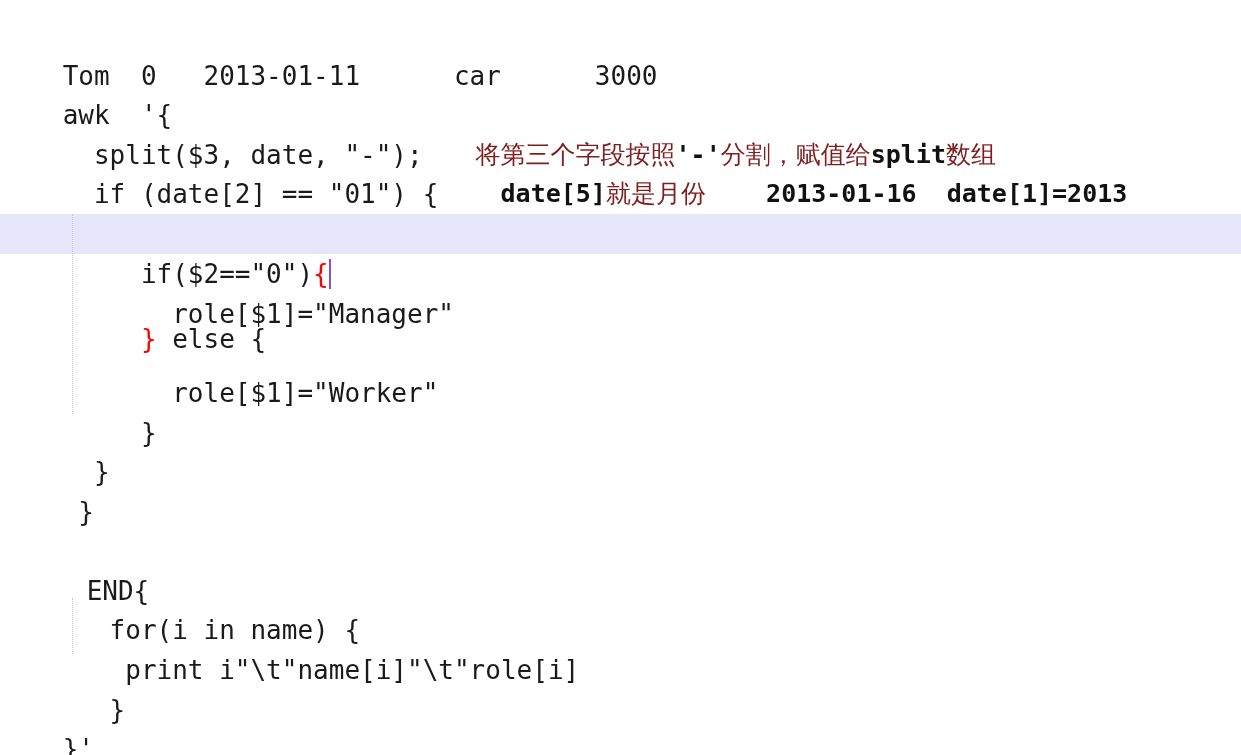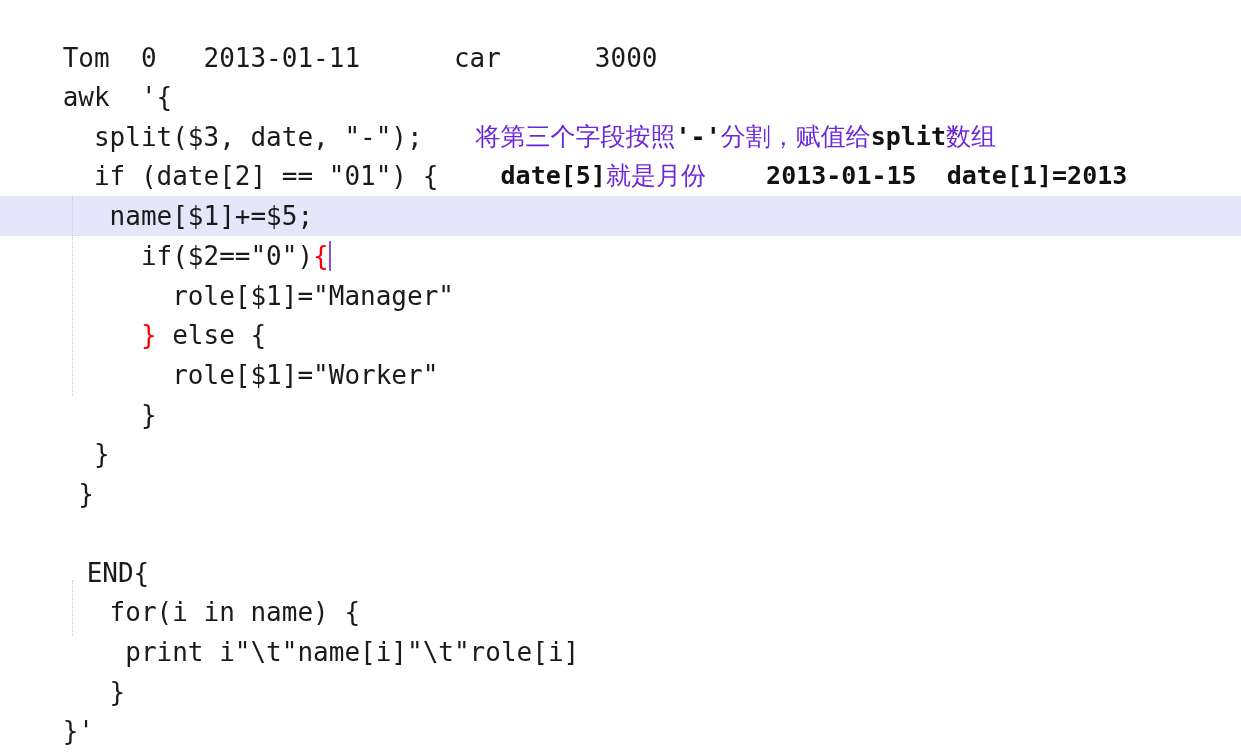--- a/index.html
+++ b/index.html
@@ -12,20 +12,21 @@
     height: 755px;
     overflow: hidden;
     font-family: "DejaVu Sans Mono", "Liberation Mono", monospace;
   }
 
   #editor {
     position: relative;
     width: 1241px;
     height: 561px;
     background: #ffffff;
+    margin-top: 18px;
   }
 
   
   .indent-guide {
     position: absolute;
     width: 1px;
     border-left: 1px dotted #c8c8c8;
     z-index: 1;
     pointer-events: none;
   }
@@ -70,21 +71,21 @@
     background: #8a4fd0;
     vertical-align: -6px;
     margin-left: 0px;
     margin-right: -2px;
   }
 
   
   .cn {
     font-family: "DejaVu Sans", "Liberation Sans", sans-serif;
     font-size: 25px;
-    color: #6d28d9;
+    color: #7f1d1d;
   }
   .mono-inline {
     font-family: "DejaVu Sans Mono", "Liberation Mono", monospace;
     font-size: 25px;
     font-weight: bold;
     color: #111111;
   }
   .annotation {
     position: absolute;
     height: 40px;
@@ -112,33 +113,30 @@
   </div>
 
   <div class="code-line" style="top:77px;">
     <span class="txt">  split($3, date, "-");</span>
   </div>
 
   <div class="code-line" style="top:116px;">
     <span class="txt">  if (date[2] == "01") {</span>
   </div>
 
-  <div class="code-line" style="top:156px;">
-    <span class="txt">   name[$1]+=$5;</span>
-  </div>
 
   <div class="code-line" style="top:196px;">
     <span class="txt">     if($2=="0")</span><span class="brace-match">{</span><span class="caret"></span>
   </div>
 
   <div class="code-line" style="top:236px;">
     <span class="txt">       role[$1]="Manager"</span>
   </div>
 
-  <div class="code-line" style="top:275px;">
+  <div class="code-line" style="top:261px;">
     <span class="txt">     </span><span class="brace-match">}</span><span class="txt"> else {</span>
   </div>
 
   <div class="code-line" style="top:315px;">
     <span class="txt">       role[$1]="Worker"</span>
   </div>
 
   <div class="code-line" style="top:355px;">
     <span class="txt">     }</span>
   </div>
@@ -177,17 +175,17 @@
 
   <div class="code-line" style="top:711px;">
     
   </div>
 
   <div class="annotation" style="left:437px; top:77px;">
     <span class="cn">将第三个字段按照</span><span class="mono-inline">'-'</span><span class="cn">分割，赋值给</span><span class="mono-inline">split</span><span class="cn">数组</span>
   </div>
 
   <div class="annotation" style="left:462px; top:116px;">
-    <span class="mono-inline">date[5]</span><span class="cn">就是月份</span><span class="mono-inline">    2013-01-15  date[1]=2013</span>
+    <span class="mono-inline">date[5]</span><span class="cn">就是月份</span><span class="mono-inline">    2013-01-16  date[1]=2013</span>
   </div>
 
 
 </div>
 
 </body></html>

